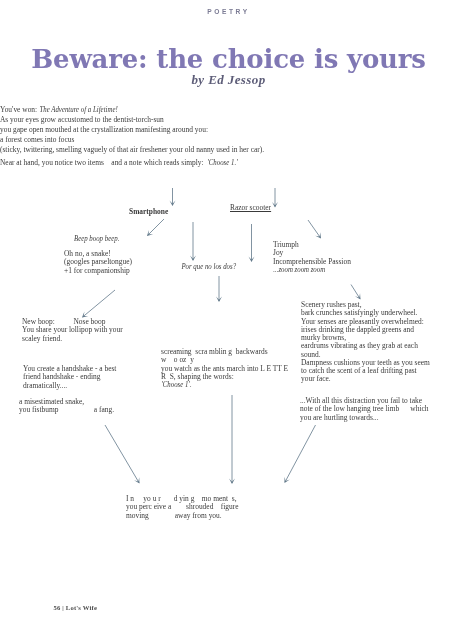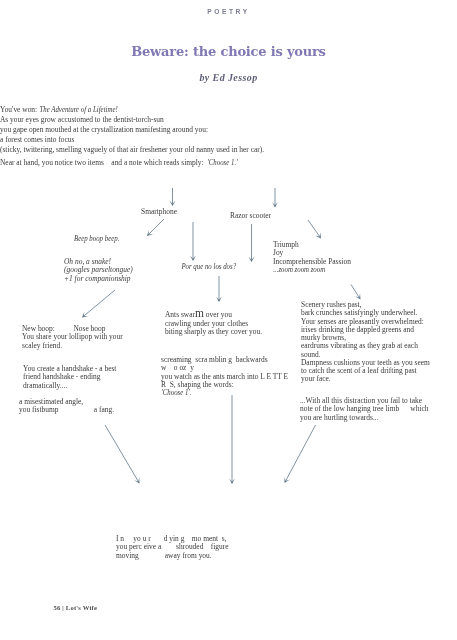--- a/index.html
+++ b/index.html
@@ -3,25 +3,25 @@
 <meta charset="utf-8">
 <style>
   html,body{margin:0;padding:0;}
   body{width:457px;height:640px;background:#ffffff;
        font-family:"Liberation Serif",serif;color:#3b3b3b;overflow:hidden;position:relative;}
   .page{position:absolute;left:0;top:0;width:457px;height:640px;}
   .kicker{position:absolute;top:8px;left:0;width:457px;text-align:center;
           font-family:"Liberation Sans",sans-serif;font-size:6.6px;letter-spacing:2.6px;
           color:#7b7b94;font-weight:700;}
   .title{position:absolute;top:44px;left:0;width:457px;text-align:center;
-         font-family:"DejaVu Serif",serif;font-weight:bold;font-size:13px;color:#8078b4;
+         font-family:"DejaVu Serif",serif;font-weight:bold;font-size:26px;color:#8078b4;
          letter-spacing:-0.2px;}
   .byline{position:absolute;top:72px;left:0;width:457px;text-align:center;
           font-family:"Liberation Serif",serif;font-style:italic;font-weight:700;
-          font-size:10px;color:#5d5d78;letter-spacing:0.4px;}
+          font-size:13px;color:#5d5d78;letter-spacing:0.4px;}
   .blk{position:absolute;text-align:left;font-size:7.45px;line-height:10.05px;color:#3a3a3a;
        white-space:pre;}
   .nd{line-height:8.25px;}
   .big{font-size:11.5px;line-height:13.2px;}
   .blk i{font-style:italic;display:inline-block;transform:scaleX(0.92);transform-origin:center;}
   .foot{position:absolute;left:53.5px;top:604px;font-family:"Liberation Serif",serif;font-weight:bold;
         font-size:6.6px;color:#4c4c4c;letter-spacing:0.2px;white-space:pre;}
   svg.arrows{position:absolute;left:0;top:0;width:457px;height:640px;pointer-events:none;}
 </style>
 </head>
@@ -81,65 +81,62 @@
         <path d="M 284.5 483 L 284.4939177126298 476.64705084187034 L 285.5841677237306 480.9715571620524 L 289.785507724667 479.47531446899364 Z" fill="#62798a"></path>
       </g>
     </svg>
   <div class="blk" id="intro" style="left:0;top:105px;width:457px;">You've won: <i style="margin-left: -3.13203px; margin-right: -3.13203px;">The Adventure of a Lifetime!</i>
 As your eyes grow accustomed to the dentist-torch-sun
 you gape open mouthed at the crystallization manifesting around you:
 a forest comes into focus
 (sticky, twittering, smelling vaguely of that air freshener your old nanny used in her car).</div>
   <div class="blk" id="prompt" style="left:0;top:158px;width:457px;">Near at hand, you notice two items    and a note which reads simply:  <i style="margin-left: -1.2121px; margin-right: -1.2121px;">'Choose 1.'</i></div>
 
-  <div class="blk nd" id="smartphone" style="left:141px;top:208px;width:90px;">Smartphone</div>
-  <div class="blk nd" id="razor" style="left:230px;top:212px;width:90px;">Razor scooter</div>
+  <div class="blk nd" id="smartphone" style="left:129px;top:208px;width:90px;font-weight:bold;">Smartphone</div>
+  <div class="blk nd" id="razor" style="left:230px;top:204px;width:90px;text-decoration:underline;">Razor scooter</div>
 
   <div class="blk nd" id="beep" style="left:74px;top:235px;width:90px;"><i style="margin-left: -1.81643px; margin-right: -1.81643px;">Beep boop beep.</i></div>
-  <div class="blk nd" id="snake" style="left:64px;top:258px;width:110px;font-style:italic;">Oh no, a snake!
+  <div class="blk nd" id="snake" style="left:64px;top:250px;width:110px;">Oh no, a snake!
 (googles parseltongue)
 +1 for companionship</div>
 
   <div class="blk nd" id="porque" style="left:181px;top:263px;width:90px;"><i style="margin-left: -2.1896px; margin-right: -2.1896px;">Por que no los dos?</i></div>
 
   <div class="blk nd" id="triumph" style="left:273px;top:241px;width:130px;">Triumph
 Joy
 Incomprehensible Passion
 <i style="margin-left: -2.07575px; margin-right: -2.07575px;">...zoom zoom zoom</i></div>
 
-  <div class="blk nd" id="boop" style="left:22px;top:325px;width:125px;">New boop:          Nose boop
+  <div class="blk nd" id="boop" style="left:22px;top:318px;width:125px;">New boop:          Nose boop
 You share your lollipop with your
 scaley friend.</div>
   <div class="blk nd" id="handshake" style="left:23px;top:365px;width:125px;">You create a handshake - a best
 friend handshake - ending
 dramatically....</div>
-  <div class="blk nd" id="fang" style="left:19px;top:398px;width:135px;">a misestimated angle,
+  <div class="blk nd" id="fang" style="left:19px;top:398px;width:135px;">a misestimated snake,
 you fistbump                   a fang.</div>
 
-  <div class="blk nd" id="ants" style="left:165px;top:307px;width:125px;">Ants swar<span class="big">m</span> over you
-crawling under your clothes
-biting sharply as they cover you.</div>
-  <div class="blk nd" id="screaming" style="left:161px;top:356px;width:135px;">screaming  scra mblin g  backwards
+  <div class="blk nd" id="screaming" style="left:161px;top:348px;width:135px;">screaming  scra mblin g  backwards
 w    o oz  y
 you watch as the ants march into L E TT E
 R  S, shaping the words:
 <i style="margin-left: -1.2121px; margin-right: -1.2121px;">'Choose 1'.</i></div>
 
   <div class="blk nd" id="scenery" style="left:301px;top:301px;width:150px;">Scenery rushes past,
 bark crunches satisfyingly underwheel.
 Your senses are pleasantly overwhelmed:
 irises drinking the dappled greens and
 murky browns,
 eardrums vibrating as they grab at each
 sound.
 Dampness cushions your teeth as you seem
 to catch the scent of a leaf drifting past
 your face.</div>
   <div class="blk nd" id="limb" style="left:300px;top:397px;width:150px;">...With all this distraction you fail to take
 note of the low hanging tree limb      which
 you are hurtling towards...</div>
 
-  <div class="blk nd" id="ending" style="left:116px;top:495px;width:180px;margin-top:40px;">I n     yo u r       d yin g    mo ment  s,
+  <div class="blk nd" id="ending" style="left:126px;top:495px;width:180px;">I n     yo u r       d yin g    mo ment  s,
 you perc eive a        shrouded    figure
 moving              away from you.</div>
 
   <div class="foot">56 | Lot's Wife</div>
 </div>
 
 </body></html>

